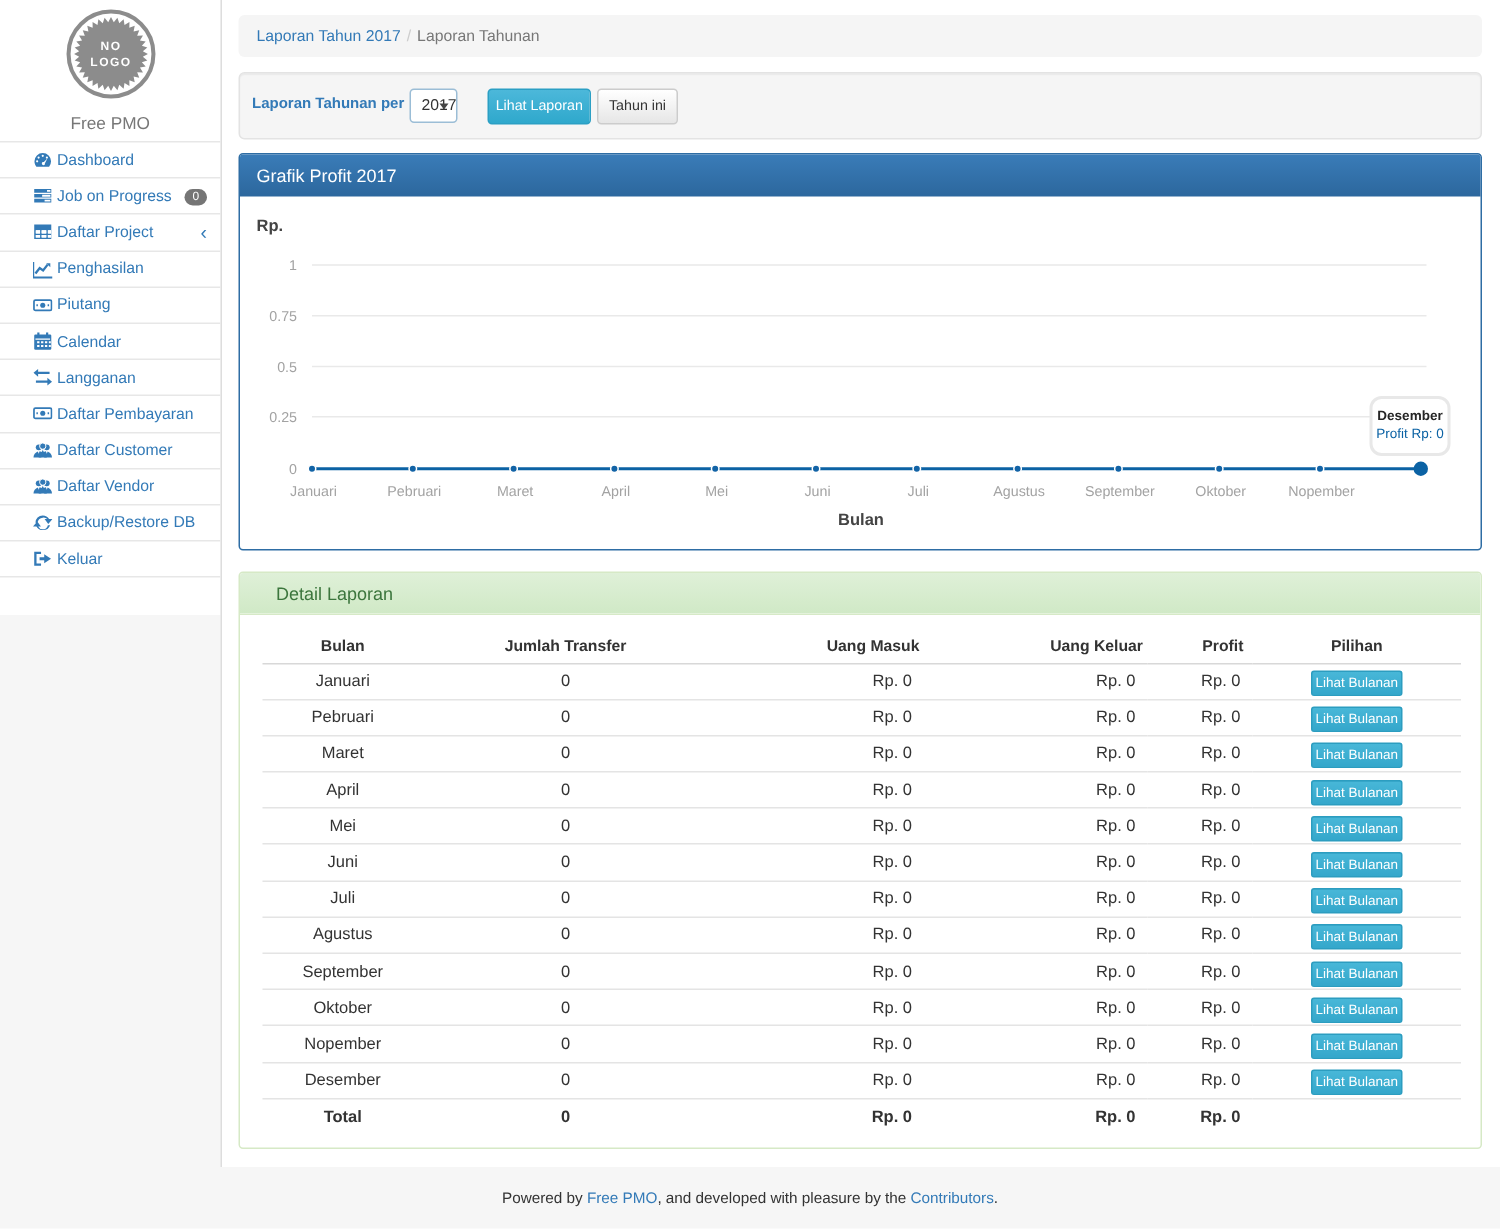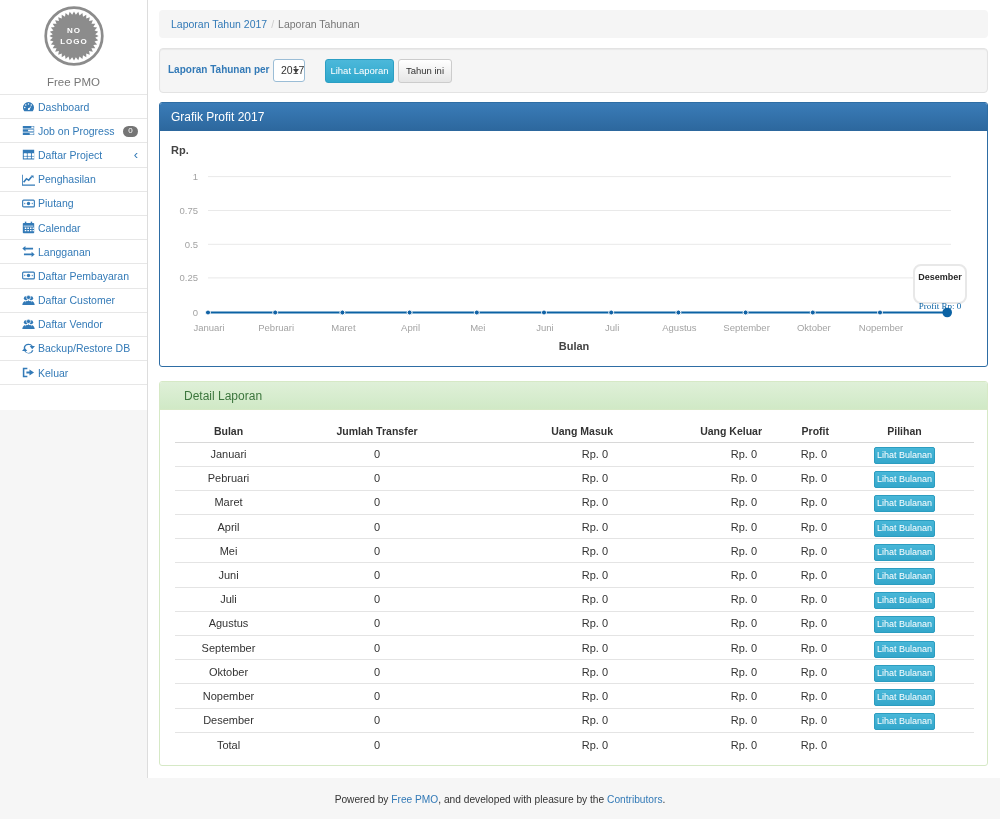--- a/index.html
+++ b/index.html
@@ -28,33 +28,33 @@
 #well .sel { position:absolute; left:113px; top:10px; width:32px; height:23px; border:1px solid #9bbdd6; border-radius:3px; background:#fff; font-size:10.5px; color:#333; line-height:21px; padding-left:7px; }
 #well .sel .arr { position:absolute; right:5px; top:9px; width:0; height:0; border-left:3.5px solid transparent; border-right:3.5px solid transparent; border-top:4.5px solid #444; }
 #well .btn1 { position:absolute; left:165px; top:10px; width:69px; height:24px; background:linear-gradient(#4cb8da,#2fa8cc); border:1px solid #2b9fc4; border-radius:3px; color:#fff; font-size:9.5px; text-align:center; line-height:22px; }
 #well .btn2 { position:absolute; left:238px; top:10px; width:54px; height:24px; background:linear-gradient(#ffffff,#e6e6e6); border:1px solid #ccc; border-radius:3px; color:#333; font-size:9.5px; text-align:center; line-height:22px; }
 
 #cpanel { position:absolute; left:159px; top:102px; width:829px; height:265px; border:1px solid #2e6da4; border-radius:3px; background:#fff; }
 #cpanel .hd { height:28px; background:linear-gradient(#3a7cb8,#2c679d); border-radius:2px 2px 0 0; color:#fff; font-size:12px; line-height:28px; padding-left:11px; }
 #chart { position:absolute; left:0; top:29px; }
 #tooltip { position:absolute; left:753px; top:161px; width:54px; height:40px; background:rgba(255,255,255,.95); border:2px solid #e8e8e8; border-radius:8px; text-align:center; font-size:9px; padding-top:6px; }
 #tooltip .t1 { font-weight:bold; color:#262626; }
-#tooltip .t2 { color:#0b62a4; margin-top:19px;font-family:Liberation Serif, serif; }
+#tooltip .t2 { color:#0b62a4; margin-top:2px; }
 
 #tpanel { position:absolute; left:159px; top:381px; width:829px; height:385px; border:1px solid #d6e9c6; border-radius:3px; background:#fff; }
 #tpanel .hd { height:28px; background:linear-gradient(#dff0d8,#d0e9c6); border-radius:2px 2px 0 0; color:#3c763d; font-size:12px; line-height:28px; padding-left:24px; border-bottom:1px solid #d6e9c6; }
 #tbl { position:absolute; left:15px; top:38px; width:799px; border-collapse:collapse; table-layout:fixed; font-size:11px; color:#333; }
 #tbl th { height:22px; font-size:10.5px; vertical-align:middle; }
 #tbl td { height:24.2px; vertical-align:middle; }
 #tbl tbody tr { border-top:1px solid #e4e4e4; }
 #tbl tbody tr.first { border-top:1px solid #d8d8d8; }
 #tbl .c { text-align:center; }
 #tbl .r { text-align:right; padding-right:8px; }
 #tbl th.r { padding-right:3px; }
-#tbl .bold { font-weight:normal; }
+#tbl .bold { font-weight:bold; }
 .btnxs { display:inline-block; position:relative; top:1.5px; width:61px; height:17px; background:linear-gradient(#48b7d8,#34a7cb); border:1px solid #2c9dc0; border-radius:2px; color:#fff; font-size:9px; text-align:center; line-height:15px; }
 
 #footer { position:absolute; left:0; top:794px; width:1000px; text-align:center; font-size:10.2px; color:#333; }
 #footer a { color:#337ab7; text-decoration:none; }
 .glabel { fill:#a3a3a3; font-size:9.5px; }
 .mlabel { fill:#a3a3a3; font-size:9.5px; text-anchor:middle; }
 </style>
 </head>
 <body>
 <div id="mainbg"></div>

